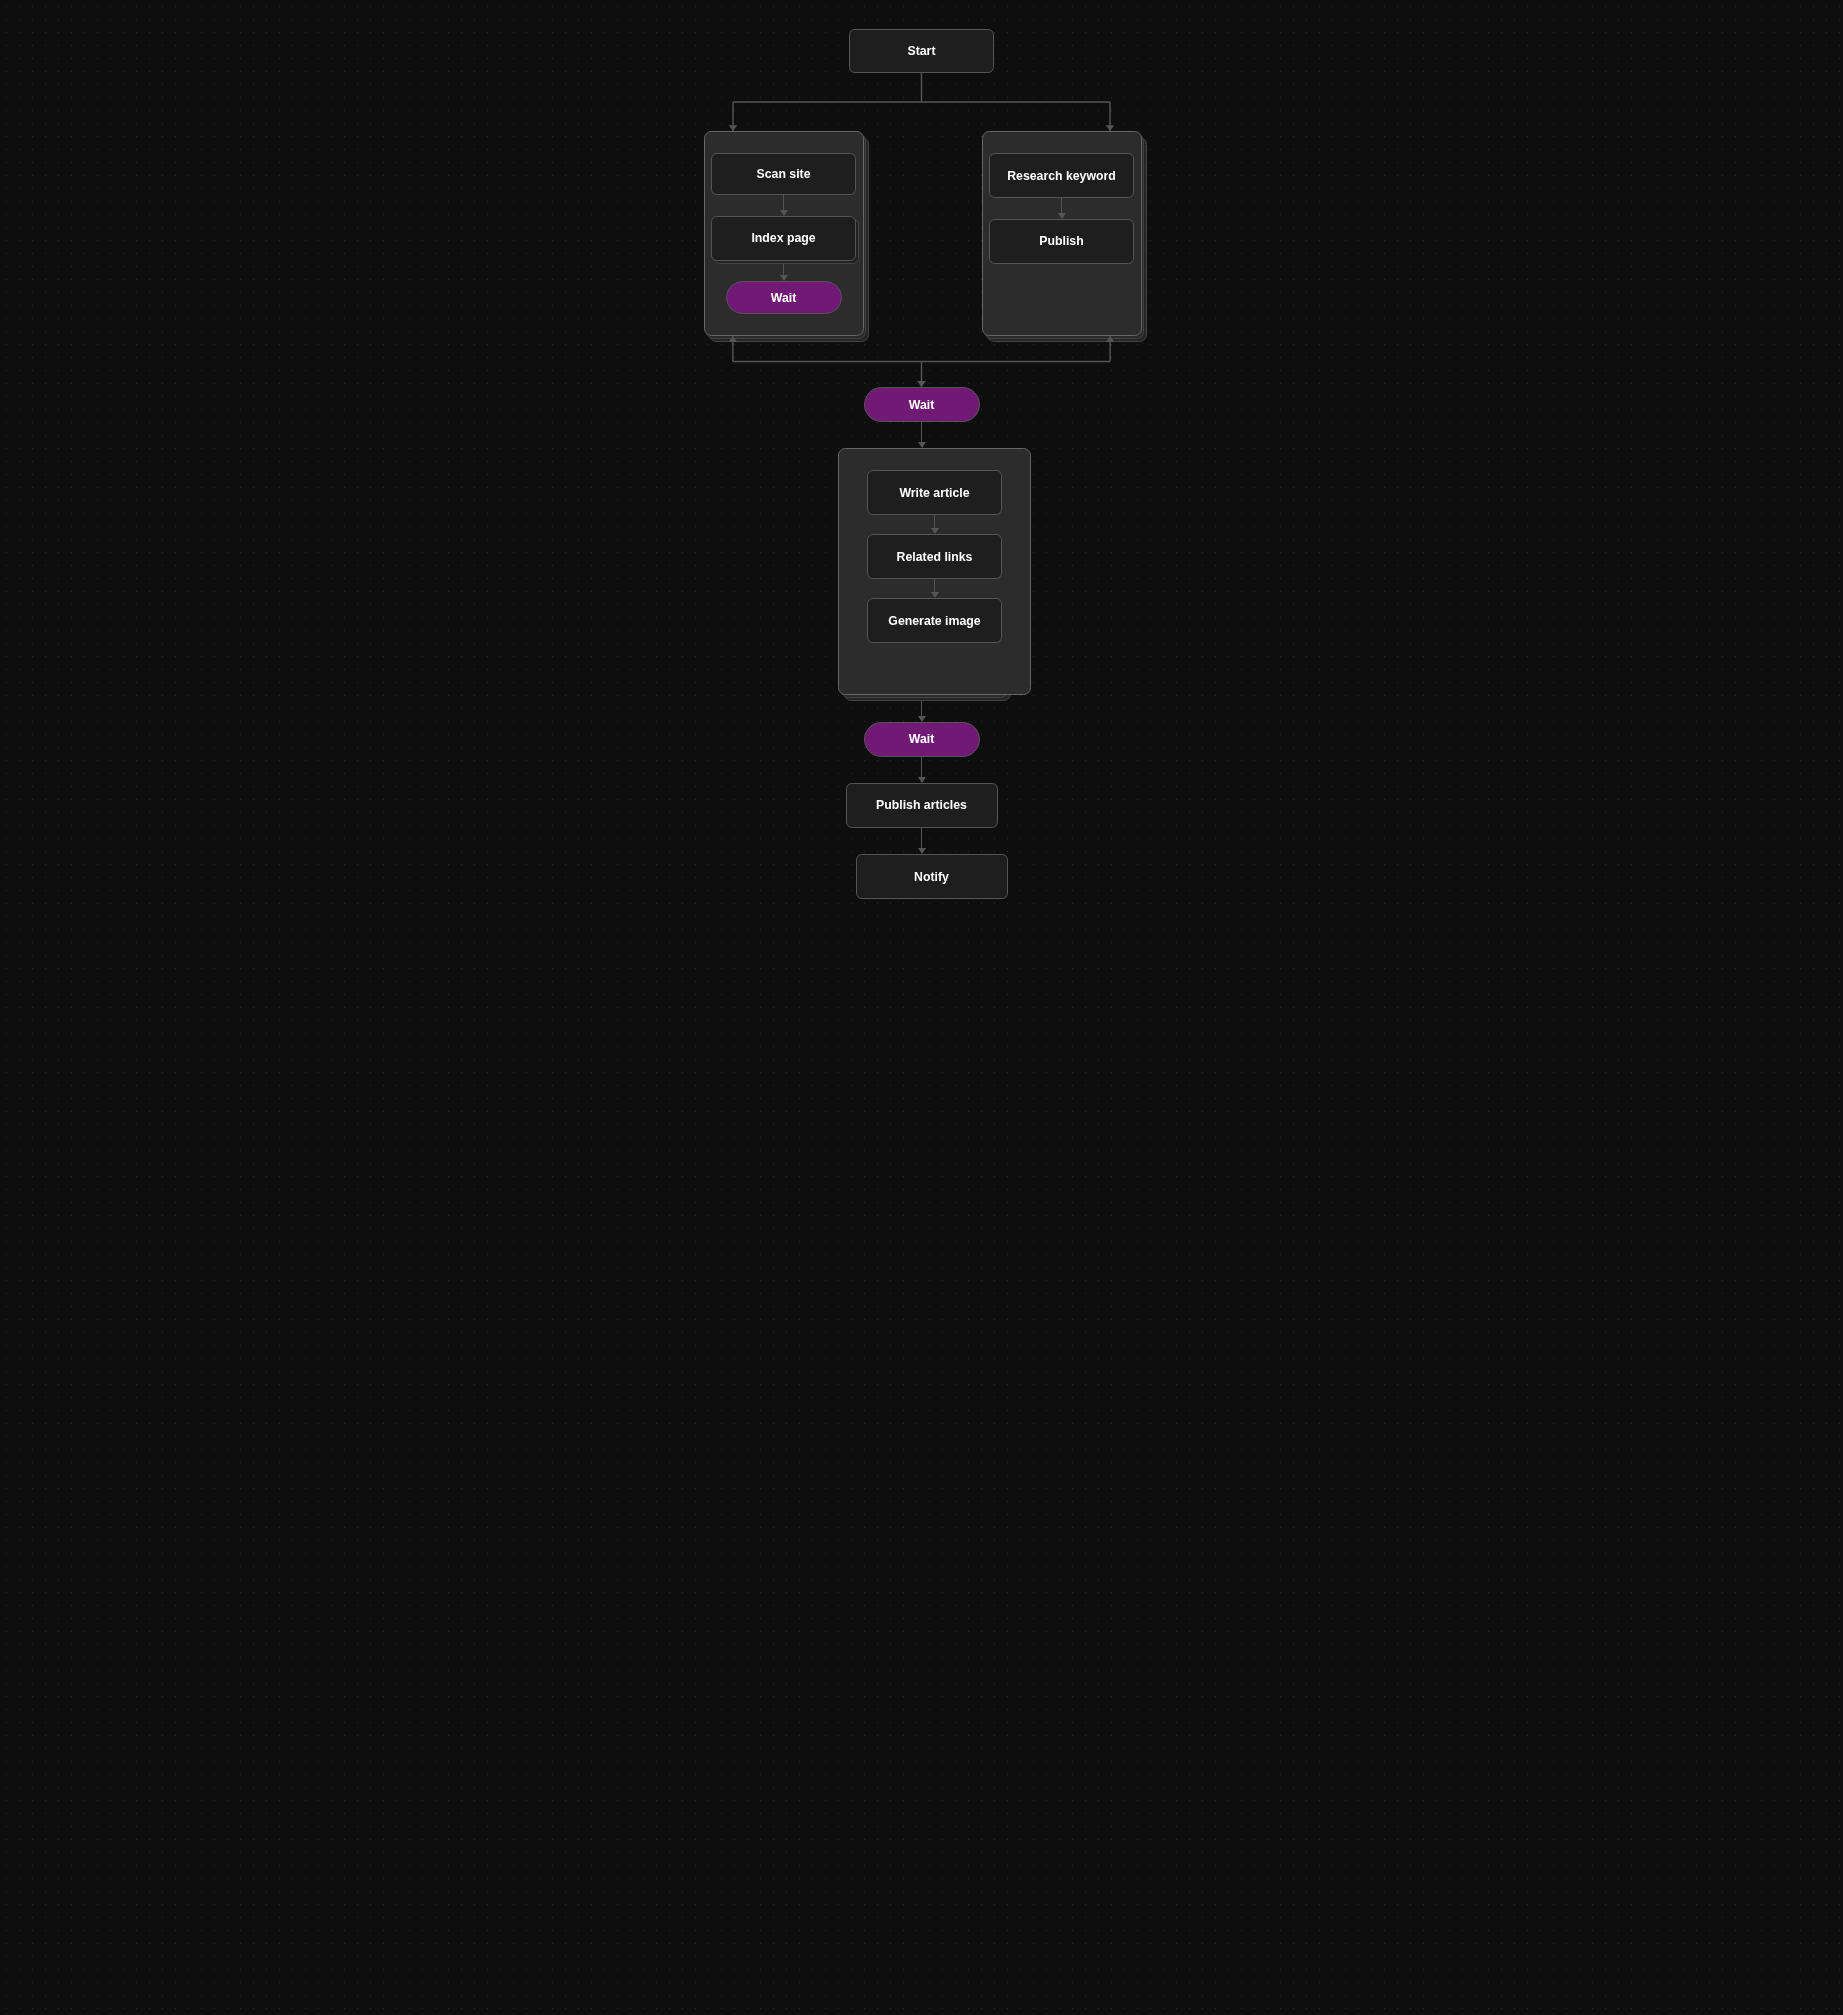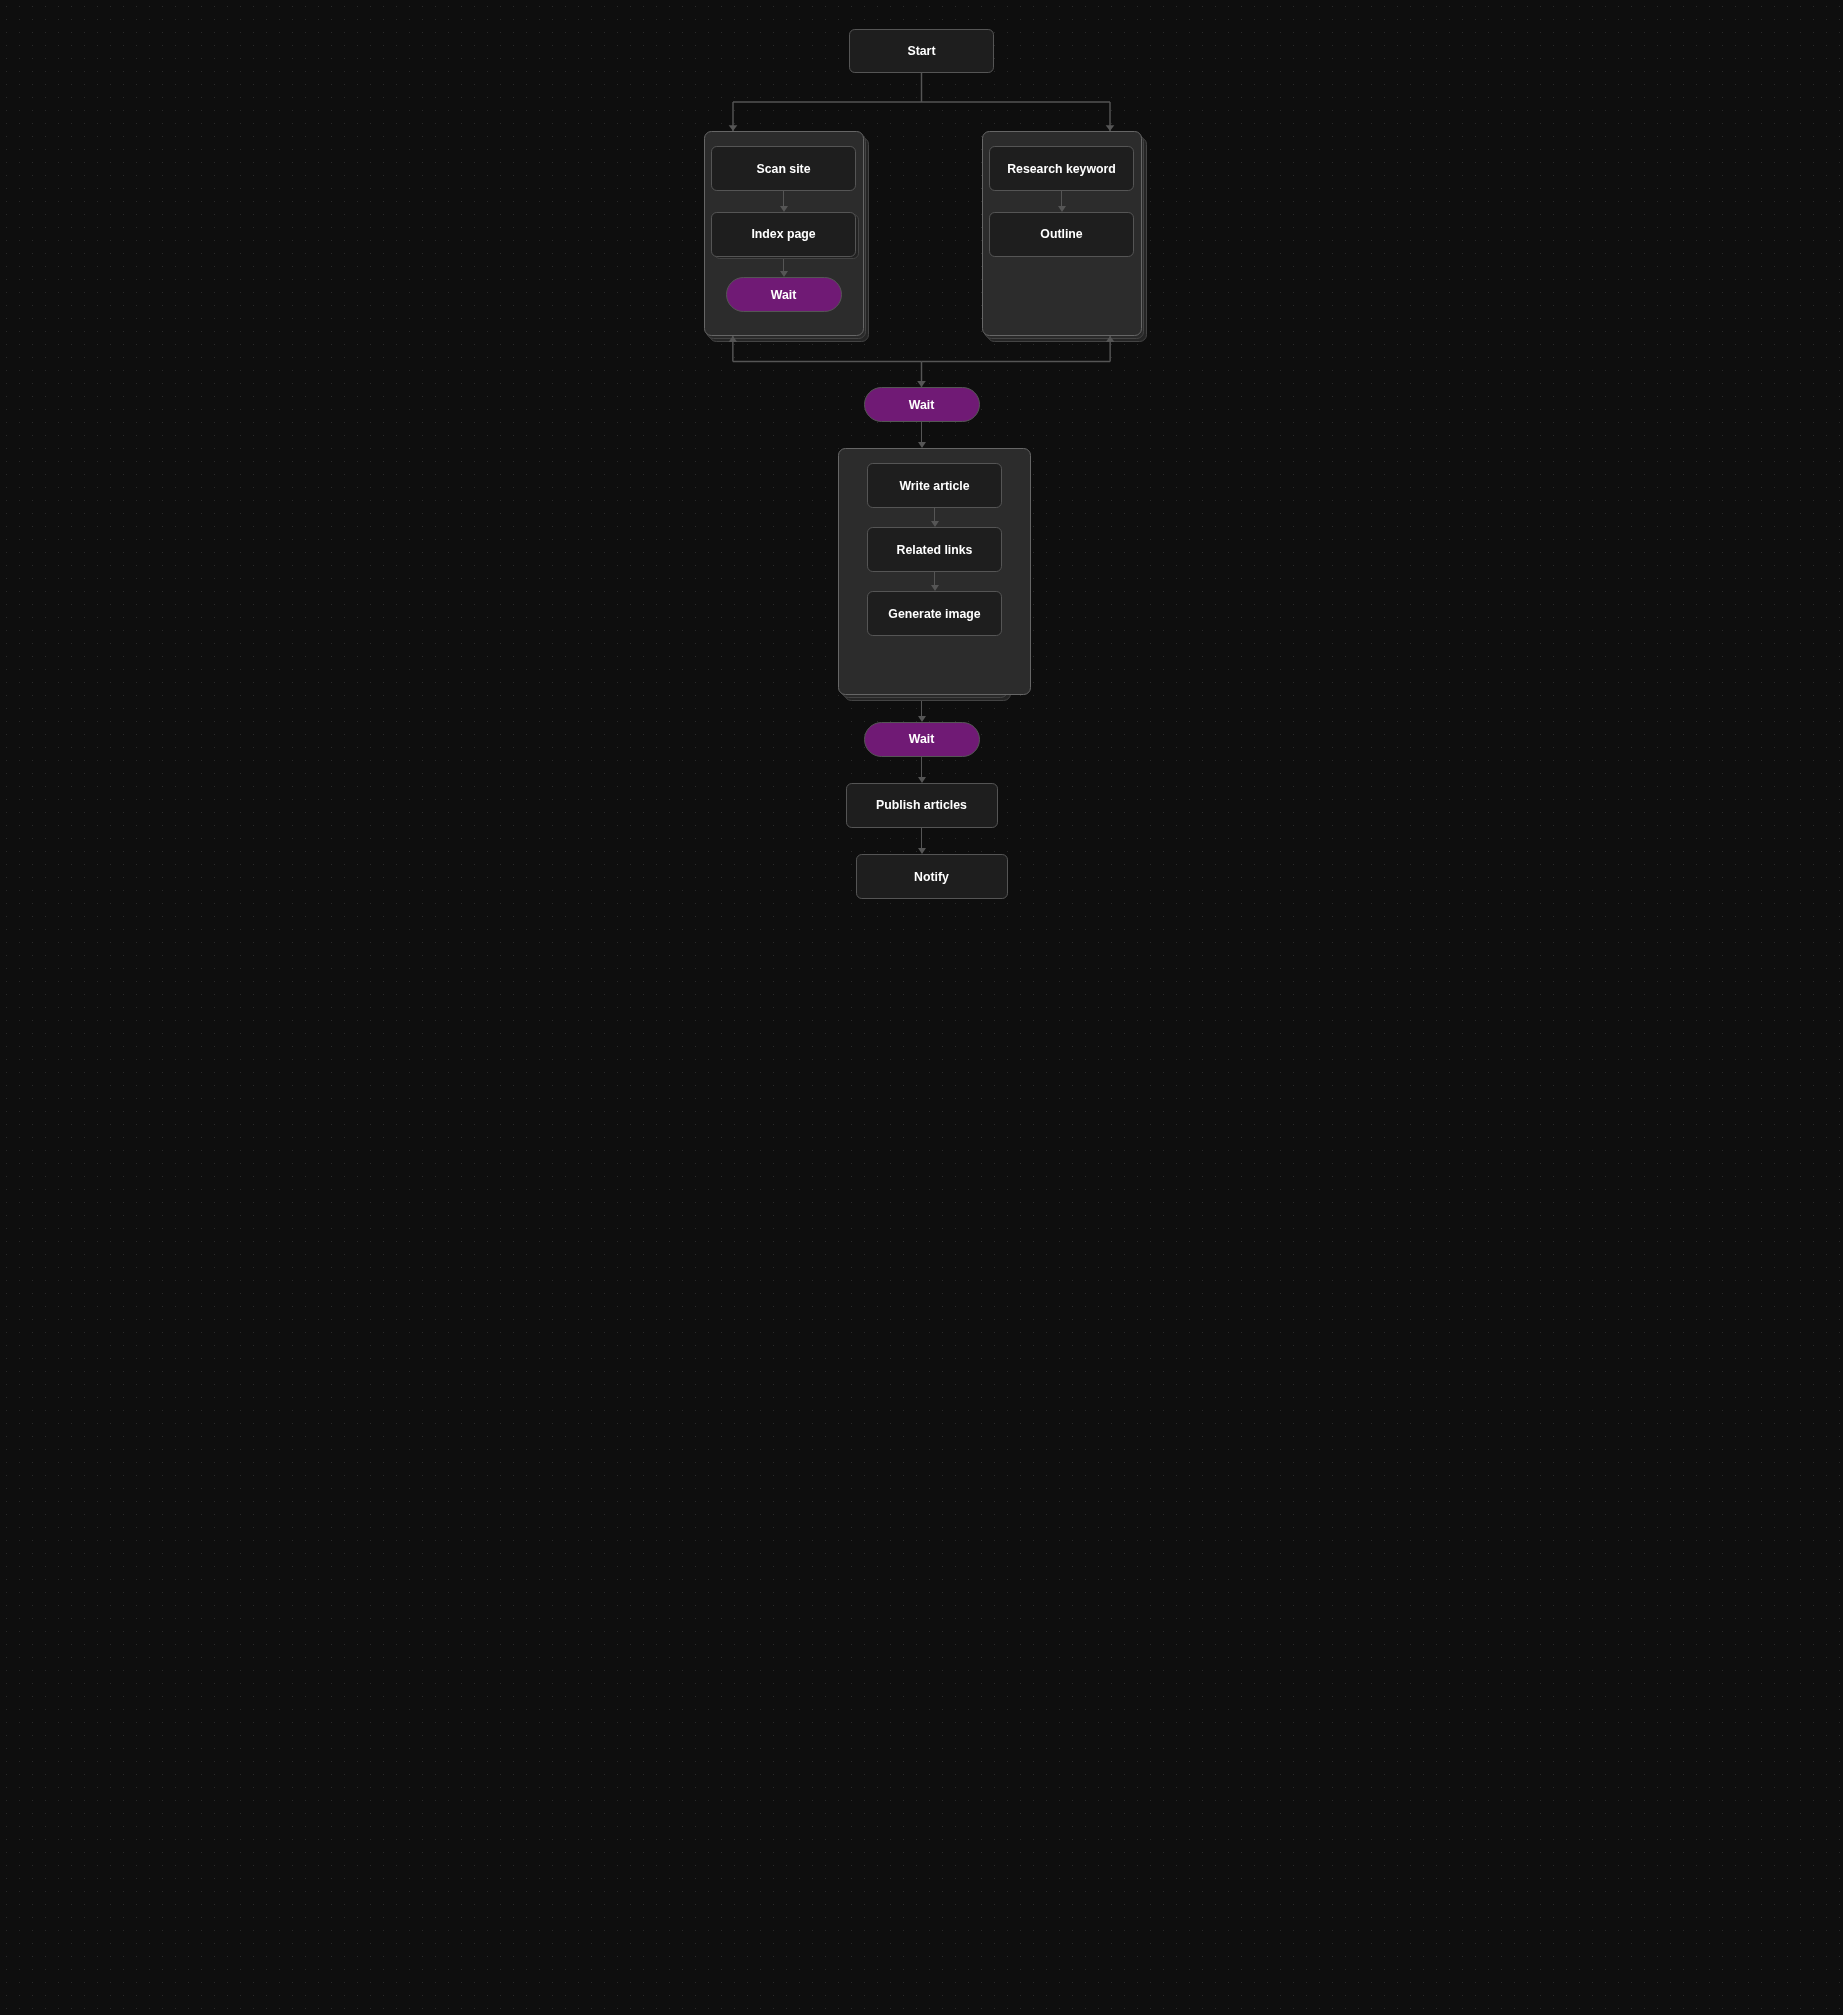--- a/index.html
+++ b/index.html
@@ -79,21 +79,21 @@
     }
 
     .group-box {
       position: relative;
       border: 1.1px solid #666;
       border-radius: 7.3px;
       background: #2c2c2c;
       display: flex;
       flex-direction: column;
       align-items: center;
-      padding: 14px 16px;
+      padding: 21px 16px;
     }
 
     
     .parallel-row {
       display: flex;
       flex-direction: row;
       align-items: flex-start;
       justify-content: center;
       width: 100%;
       gap: 0;
@@ -196,21 +196,21 @@
           <div class="node node-rect">
             <span>Research keyword</span>
           </div>
 
           <div class="v-connector">
             <div class="v-line" style="height:14.5px;"></div>
             <div class="v-arrow"></div>
           </div>
 
           <div class="node node-rect">
-            <span>Outline</span>
+            <span>Publish</span>
           </div>
         </div>
       </div>
     </div>
 
   </div>
 
   <div style="position:relative; width:100%; height:51px;">
     <svg width="100%" height="51" style="overflow:visible;" viewBox="0 0 900 70">
 

